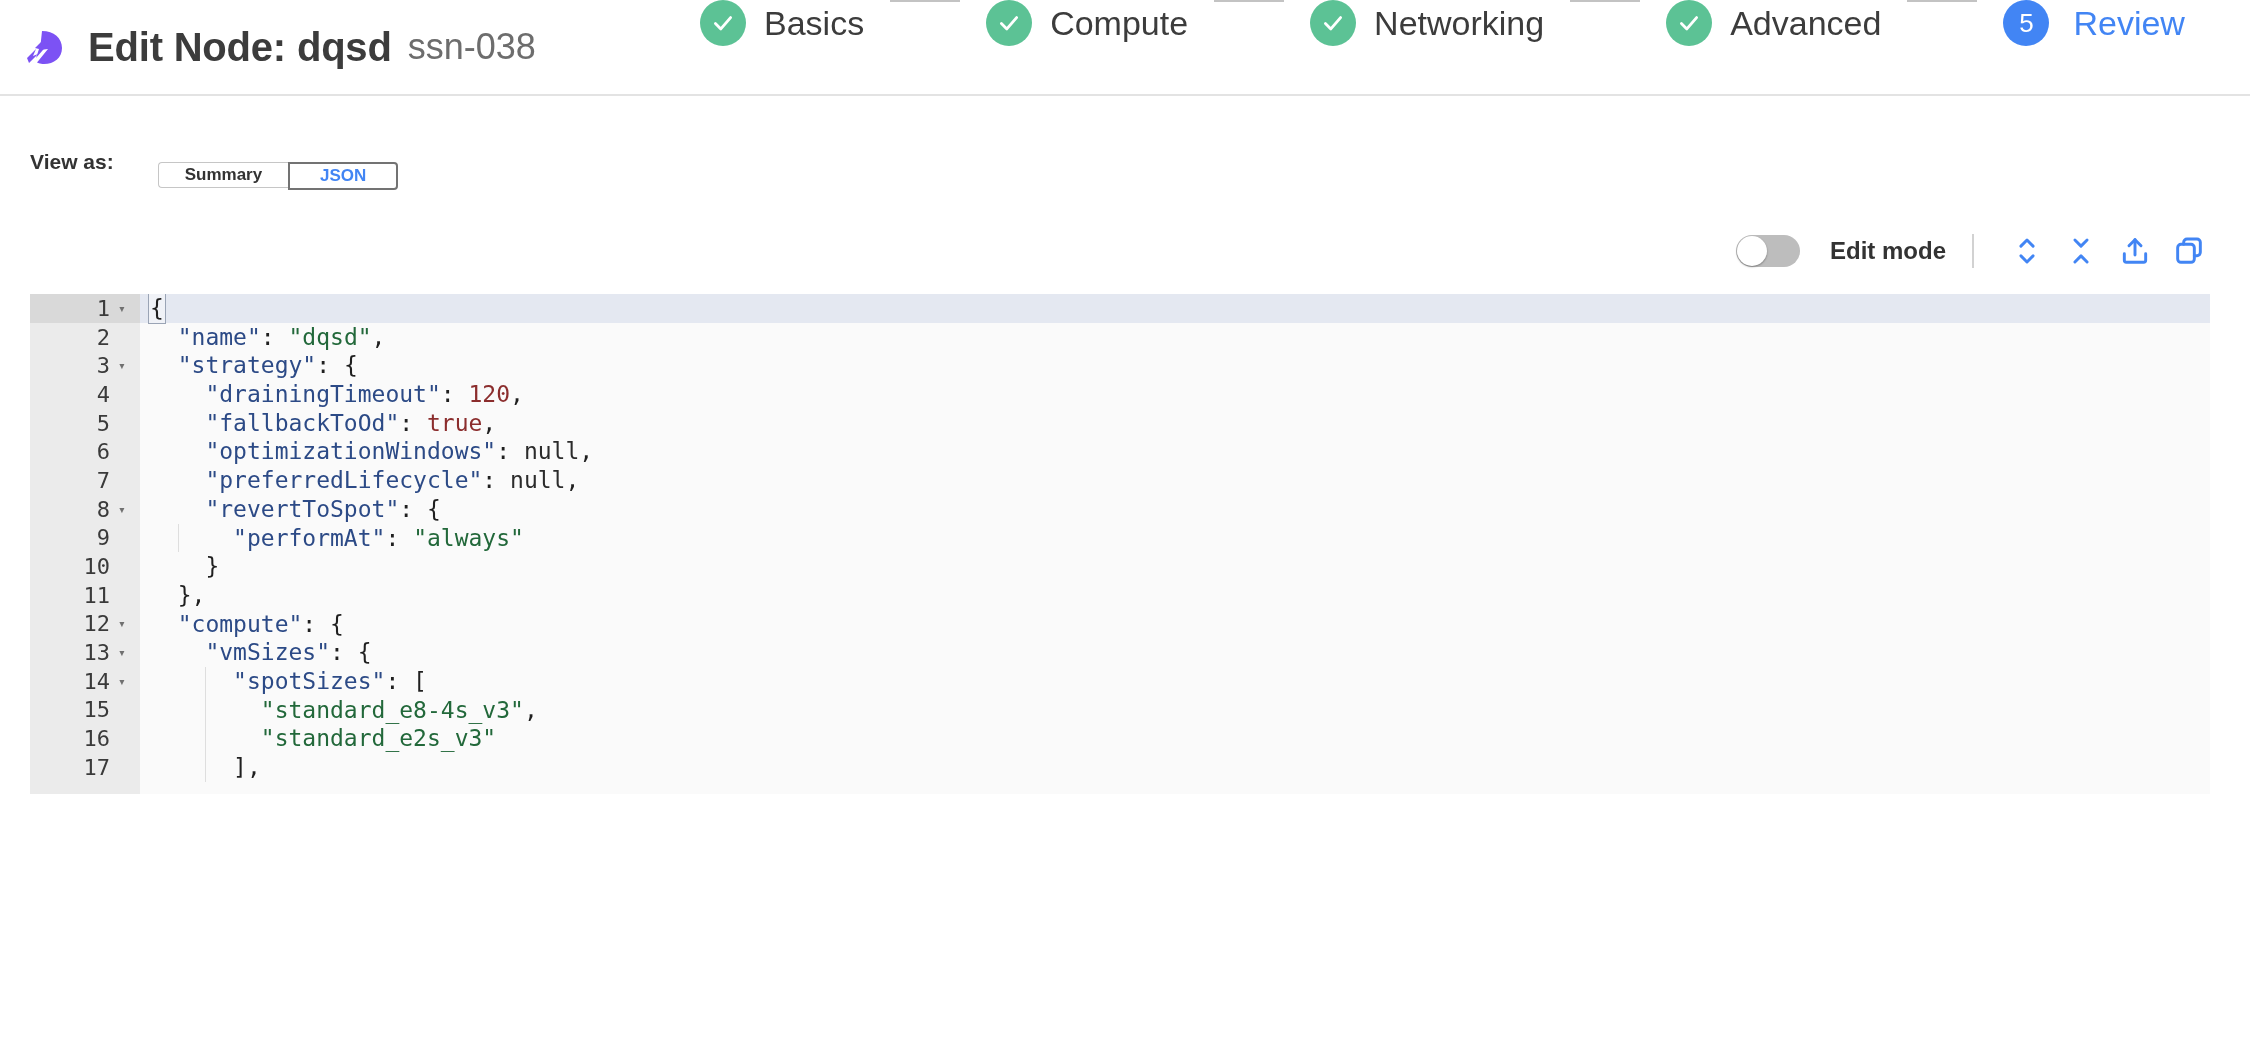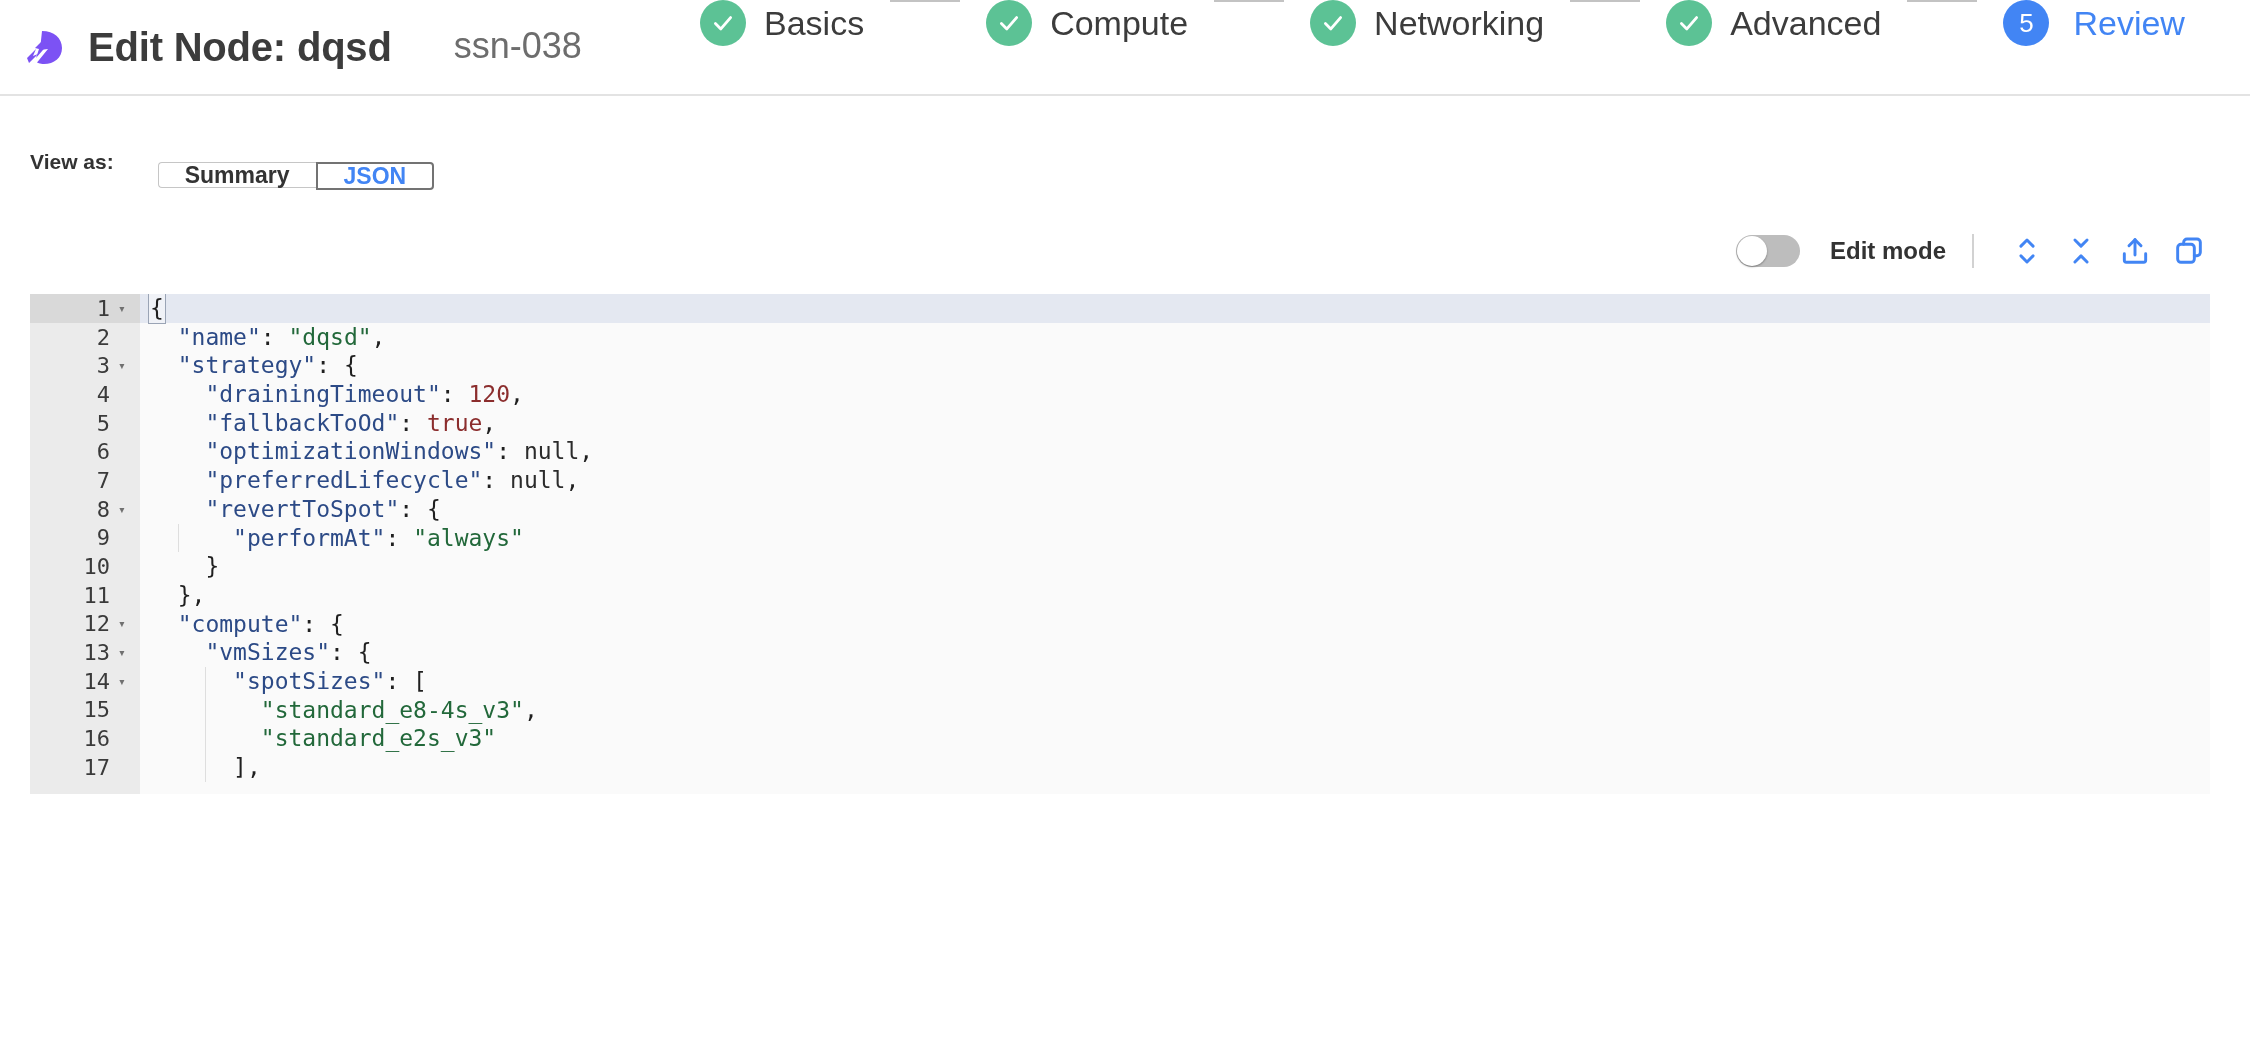--- a/index.html
+++ b/index.html
@@ -24,26 +24,25 @@
   .logo {
     width: 44px; height: 44px;
     flex: 0 0 44px;
     position: relative;
     margin-right: 22px;
   }
   .logo svg { display: block; width: 44px; height: 44px; }
 
   .title-wrap {
     display: flex;
-    align-items: flex-start;
+    align-items: center;
     white-space: nowrap;
     overflow: hidden;
     flex: 0 0 auto;
     max-width: 610px;
-    gap: 46px;
   }
   .title-main {
     font-size: 40px;
     font-weight: bold;
     color: #3c3c3c;
     letter-spacing: -0.2px;
   }
   .title-sub {
     font-size: 36px;
     color: #6d6d6d;
@@ -108,21 +107,21 @@
   }
   .seg {
     display: flex;
     height: 48px;
   }
   .seg-btn {
     display: flex;
     align-items: center;
     justify-content: center;
     padding: 12px 26px;
-    font-size: 23px;
+    font-size: 17px;
     font-weight: bold;
     background: #ffffff;
     border: 1px solid #c6c6c6;
     color: #333333;
     cursor: pointer;
     min-width: 110px;
     margin-top: 24px;
   }
   .seg-btn.first { border-radius: 4px 0 0 4px; border-right: none; }
   .seg-btn.last  { border-radius: 0 4px 4px 0; }

